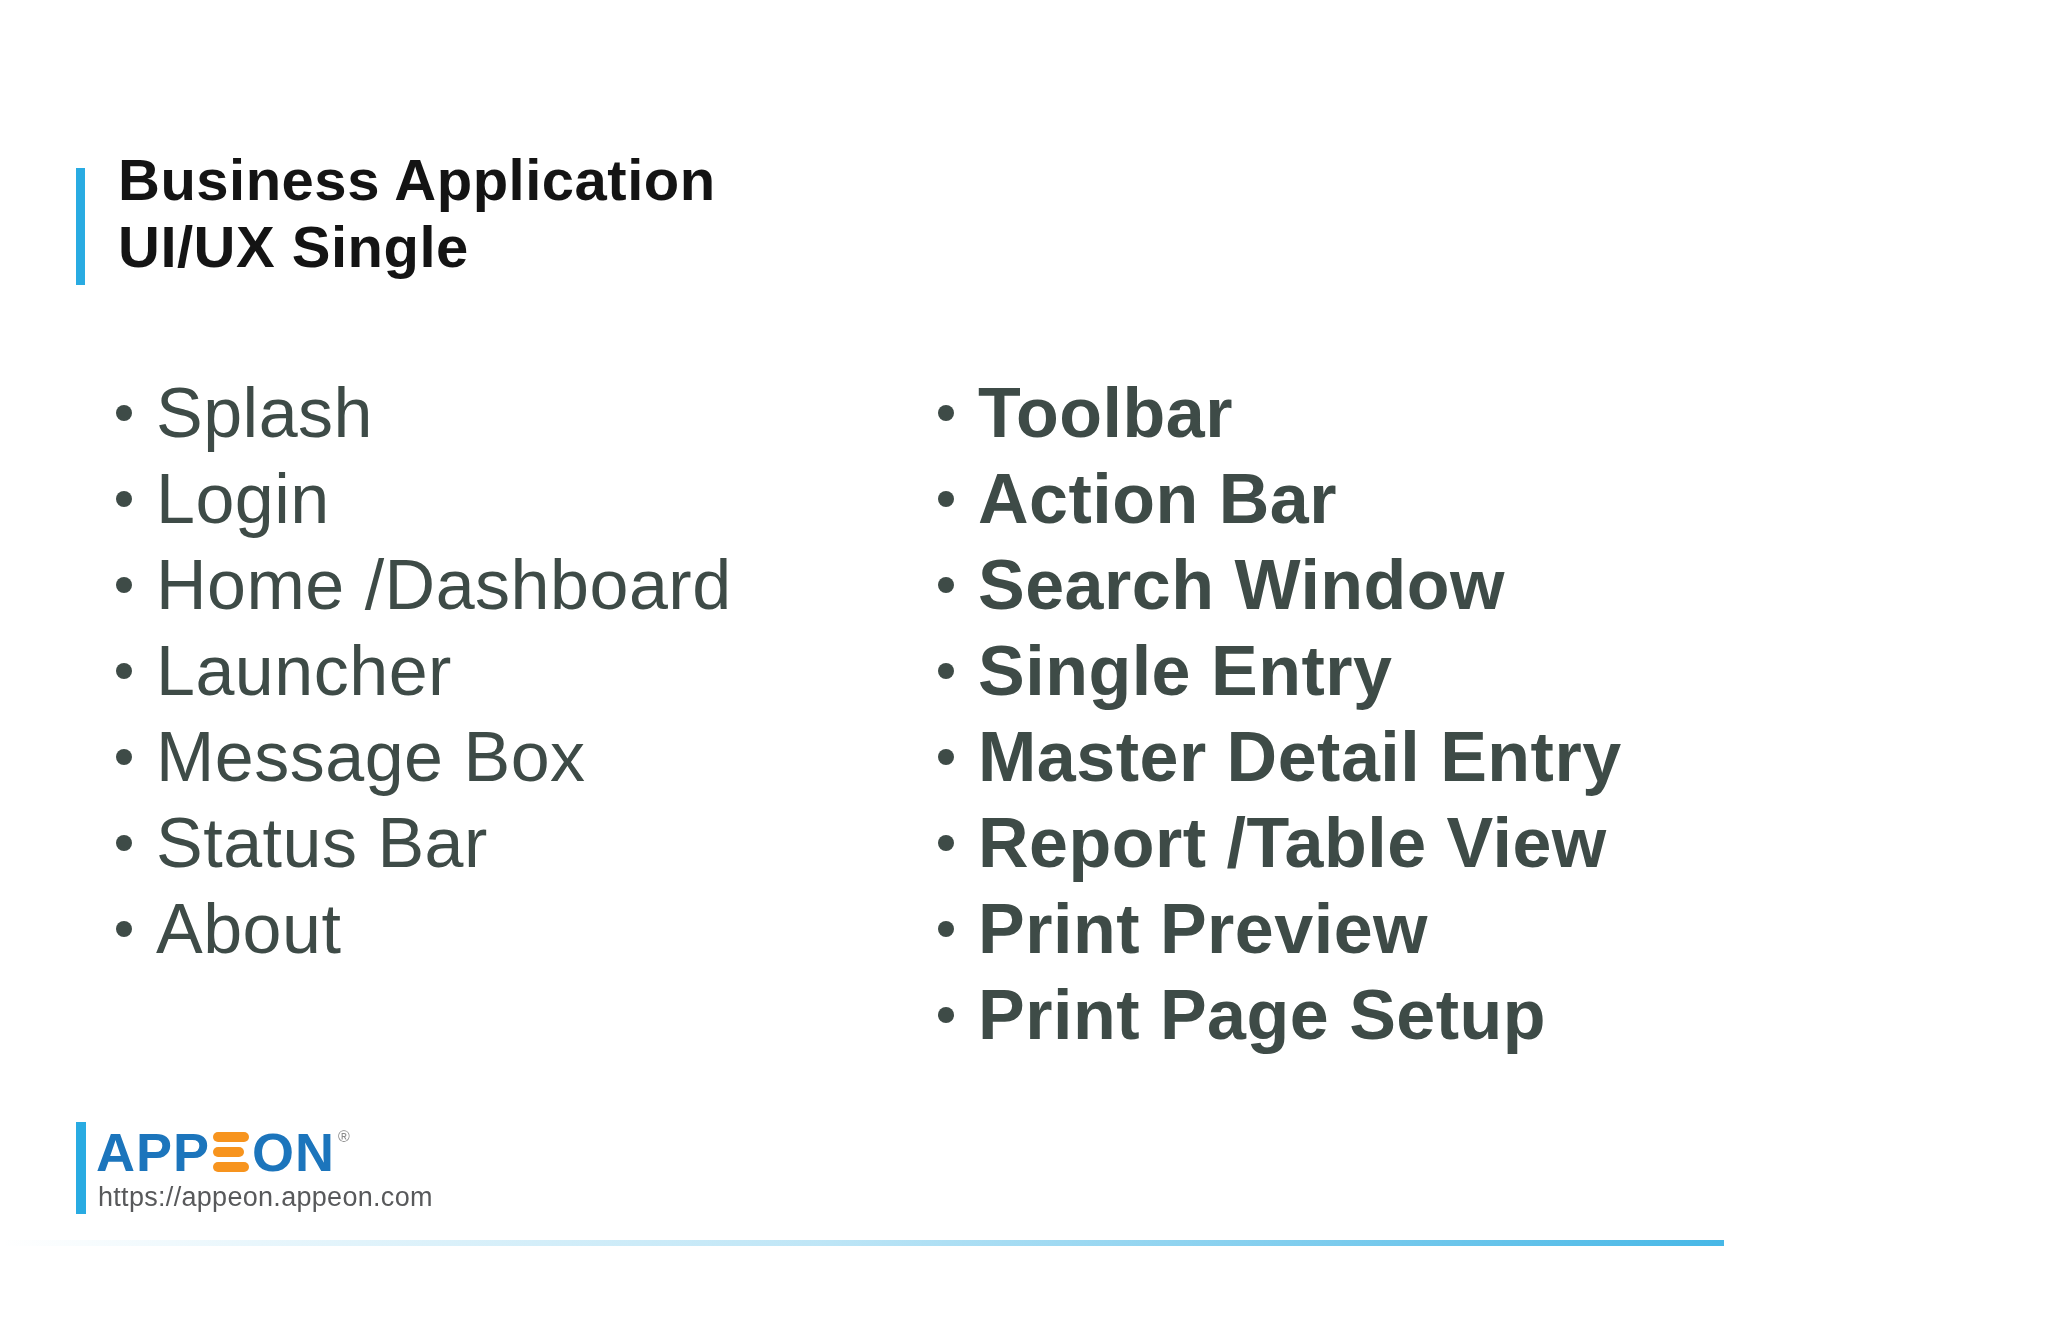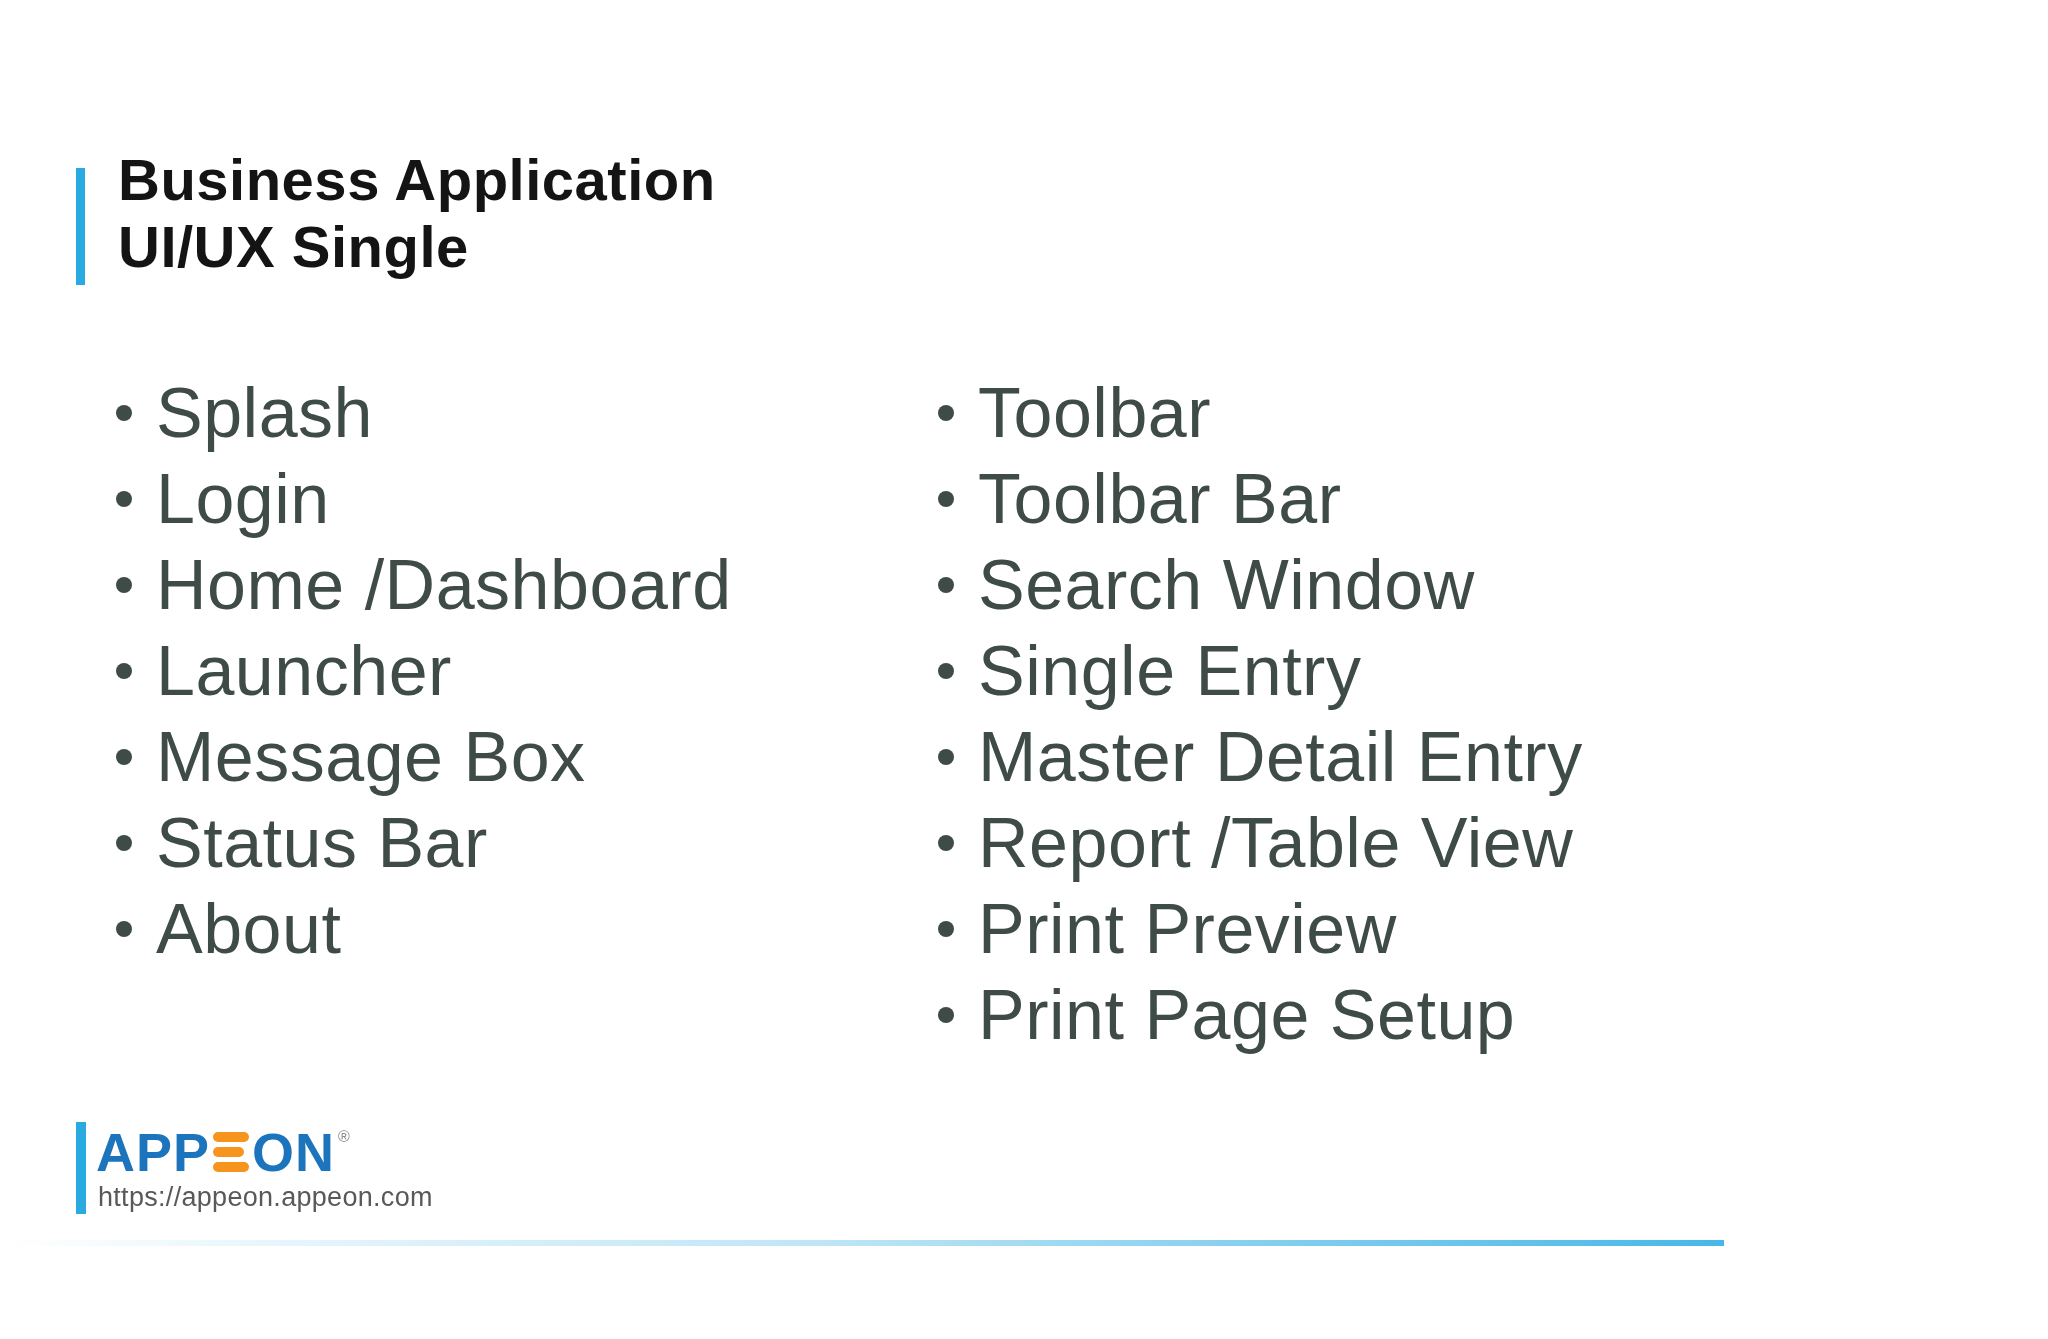--- a/index.html
+++ b/index.html
@@ -51,21 +51,21 @@
     font-size:58px; line-height:67px; font-weight:700;
     color:#141414; letter-spacing:0.5px;
   }
 
   
   ul.bullets {
     position:absolute; top:370px;
     list-style:none;
   }
   ul.bullets.col-left  { left:116px; }
-  ul.bullets.col-right { left:938px; }
+  ul.bullets.col-right { left:938px;font-weight:bold; }
   ul.bullets li {
     position:relative; height:86px;
     display:flex; align-items:center;
     padding-left:40px;
     font-size:70px; color:#3E4B47; letter-spacing:0.5px;
     white-space:nowrap;
   }
   ul.bullets li::before {
     content:""; position:absolute; left:0; top:50%;
     transform:translateY(-50%);
@@ -147,21 +147,21 @@
     <li>Login</li>
     <li>Home /Dashboard</li>
     <li>Launcher</li>
     <li>Message Box</li>
     <li>Status Bar</li>
     <li>About</li>
   </ul>
 
   <ul class="bullets col-right">
     <li>Toolbar</li>
-    <li>Toolbar Bar</li>
+    <li>Action Bar</li>
     <li>Search Window</li>
     <li>Single Entry</li>
     <li>Master Detail Entry</li>
     <li>Report /Table View</li>
     <li>Print Preview</li>
     <li>Print Page Setup</li>
   </ul>
 
   <div class="logo-accent"></div>
   <div class="logo-row">

